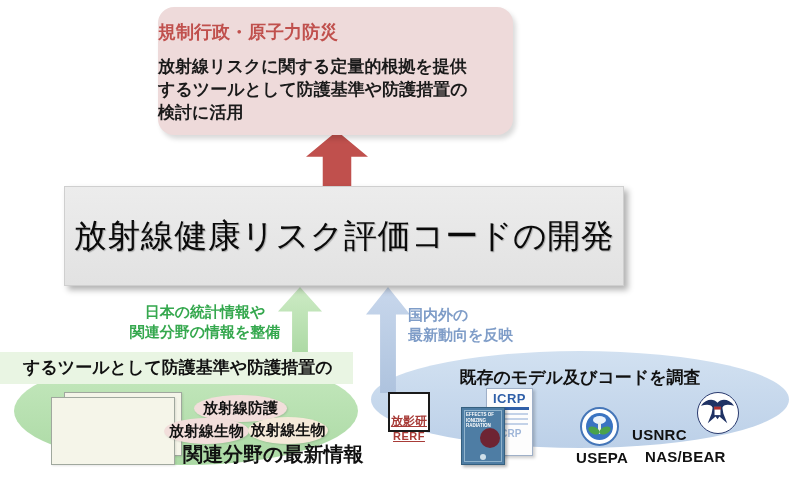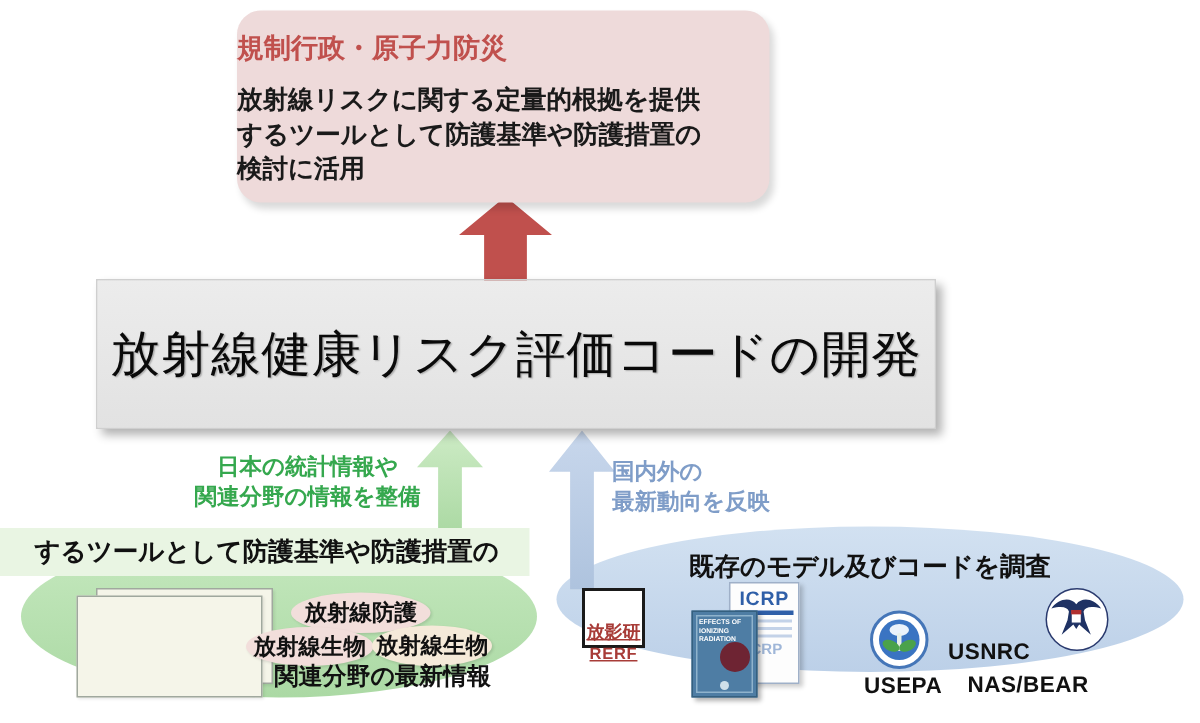--- a/index.html
+++ b/index.html
@@ -49,21 +49,21 @@
   .band{left:0;top:352px;width:353px;height:32px;background:var(--band-bg,#e9f5e3);
     font-size:17px;font-weight:bold;color:#111;line-height:32px;padding-left:23px;
     box-sizing:border-box;}
   .paper{background:var(--paper-bg,#f5f5e9);border:1.5px solid #a0a89e;
     box-shadow:1px 1px 2px rgba(0,0,0,0.1);}
   .paper-text{padding:5px 4px 0 6px;font-size:16px;font-weight:bold;color:#111;line-height:21px;}
   .bubble{border-radius:50%;display:flex;align-items:center;justify-content:center;
     font-size:15px;font-weight:bold;color:#111;box-shadow:1px 1px 2px rgba(0,0,0,0.12);}
   .bubble-pink{background:var(--bubble-pink,#f2dedb);align-items:center;}
   .bubble-cream{background:var(--bubble-cream,#f5ead9);}
-  .note-text{left:183px;top:441px;font-size:16px;font-weight:bold;color:#111;}
+  .note-text{left:183px;top:441px;font-size:20px;font-weight:bold;color:#111;}
 
   
   .blue-ellipse{left:371px;top:351px;width:418px;height:97px;border-radius:50%;
     background:linear-gradient(#d2e1f1,var(--blue-ellipse,#bcd0e8));
     text-align:center;}
   .blue-ellipse-title{margin-top:15px;font-size:17px;font-weight:bold;color:#111;}
 
   .rerf-logo{left:388px;top:392px;width:42px;height:40px;background:#fff;
     border:2px solid #1a1a1a;text-align:center;box-sizing:border-box;}
   .rerf-jp{font-size:12px;font-weight:bold;color:var(--rerf-red,#a83c38);margin-top:19px;text-decoration:underline;}

